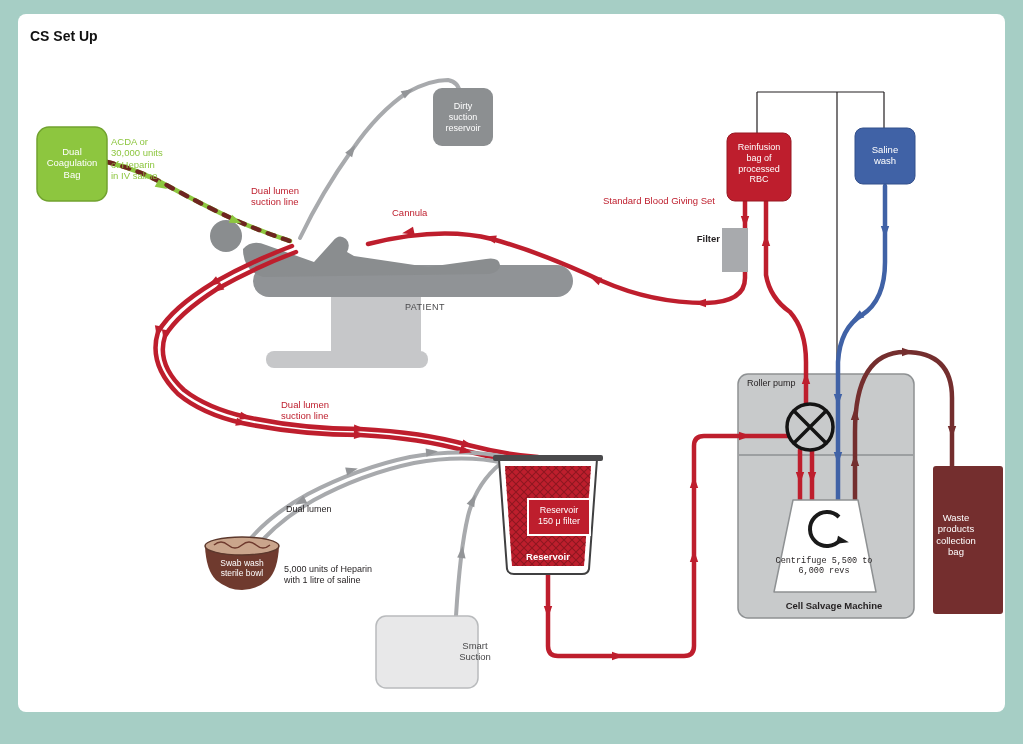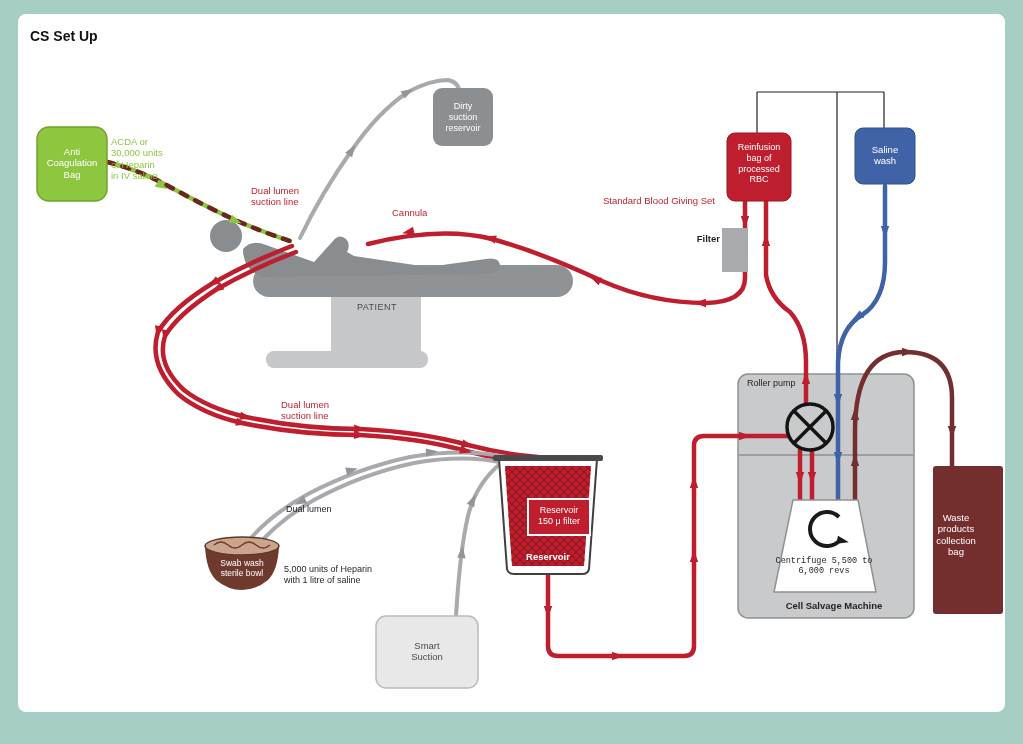--- a/index.html
+++ b/index.html
@@ -6,21 +6,21 @@
   body{font-family:"Liberation Sans",sans-serif;}
   #canvas{position:relative;width:1023px;height:744px;background:#a6cec5;overflow:hidden;}
   #diagram-svg{position:absolute;left:0;top:0;z-index:1;}
   .lbl{position:absolute;white-space:pre-line;line-height:1.2;font-size:9.5px;color:#231f20;z-index:5;}
   .c{text-align:center;}
   .r{text-align:right;}
   .w{color:#fff;}
   .red{color:#be1e2d;}
   .green{color:#8dc63f;}
   .b{font-weight:bold;}
-  .dim{color:#4a4a4c;}
+  .dim{color:#4a4a4c;padding-left:48px;}
   #title{left:30px;top:28px;font-size:14px;font-weight:bold;color:#111;}
   #caption{left:20px;top:719px;font-family:"Liberation Serif",serif;font-size:13.5px;color:#3a3a3a;white-space:normal;z-index:5;position:absolute;}
   #caption .fig{color:#18857b;font-weight:bold;margin-right:5px;}
 </style>
 </head>
 <body>
 
 <div id="canvas">
 
 <svg id="diagram-svg" width="1023" height="744" viewBox="0 0 1023 744">
@@ -165,21 +165,21 @@
 
   <g>
     <path d="M793,500 L858,500 L876,592 L774,592 Z" fill="#ffffff" stroke="#8e9193" stroke-width="1.5" stroke-linejoin="round"></path>
     <path d="M839,517 A17,17 0 1 0 840,540" fill="none" stroke="#1a1a1a" stroke-width="4"></path>
     <use href="#arw" transform="translate(843,541) rotate(12)" fill="#1a1a1a"></use>
   </g>
 </svg>
 
 <div id="title" class="lbl">CS Set Up</div>
 
-<div class="lbl c w" style="left:37px;top:146px;width:70px;">Anti
+<div class="lbl c w" style="left:37px;top:146px;width:70px;">Dual
 Coagulation
 Bag</div>
 <div class="lbl green" style="left:111px;top:136px;">ACDA or
 30,000 units
 of Heparin
 in IV saline</div>
 <div class="lbl c w" style="left:433px;top:101px;width:60px;font-size:9px;">Dirty
 suction
 reservoir</div>
 <div class="lbl red" style="left:251px;top:185px;">Dual lumen

